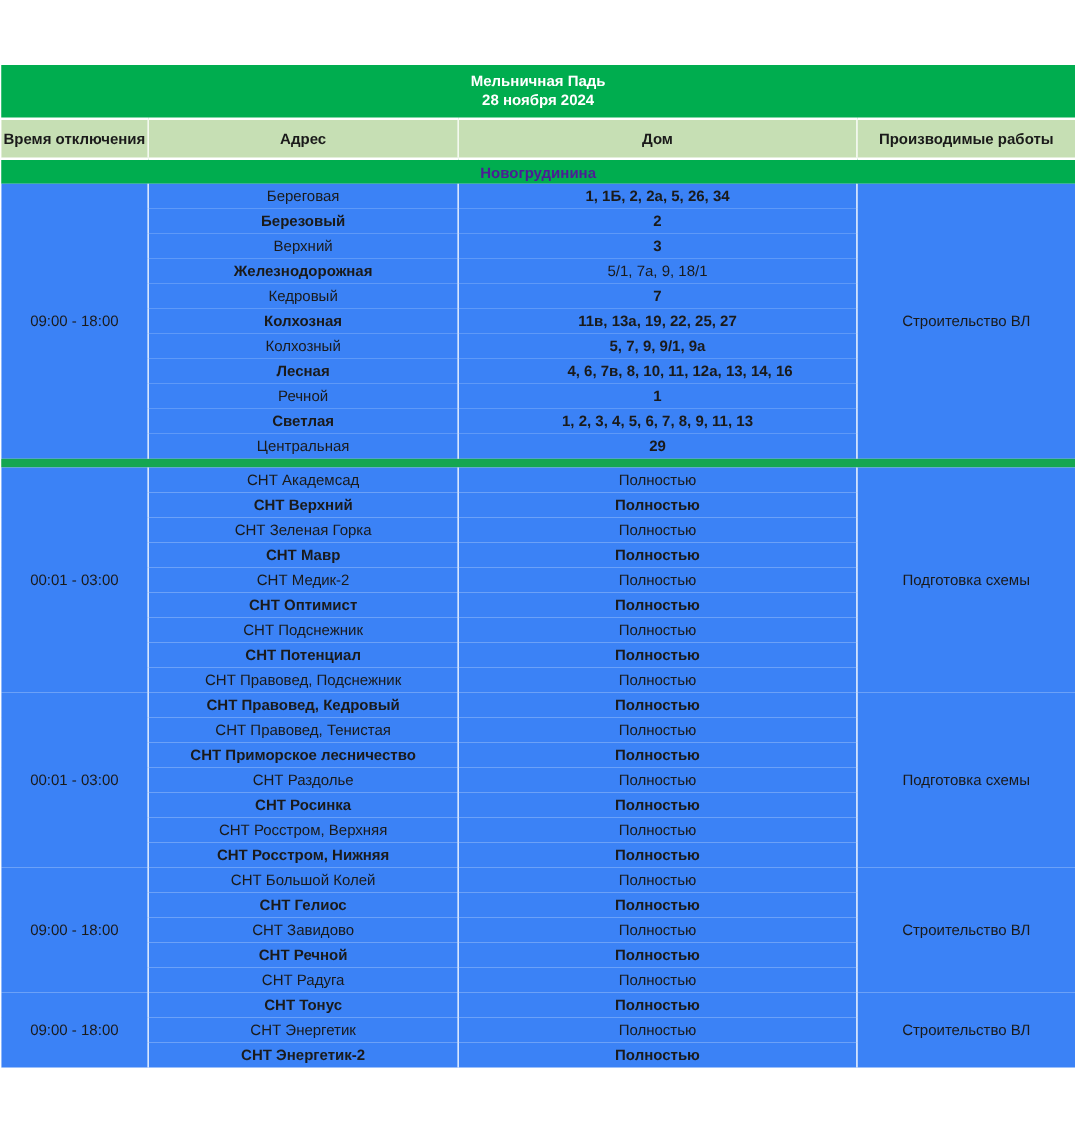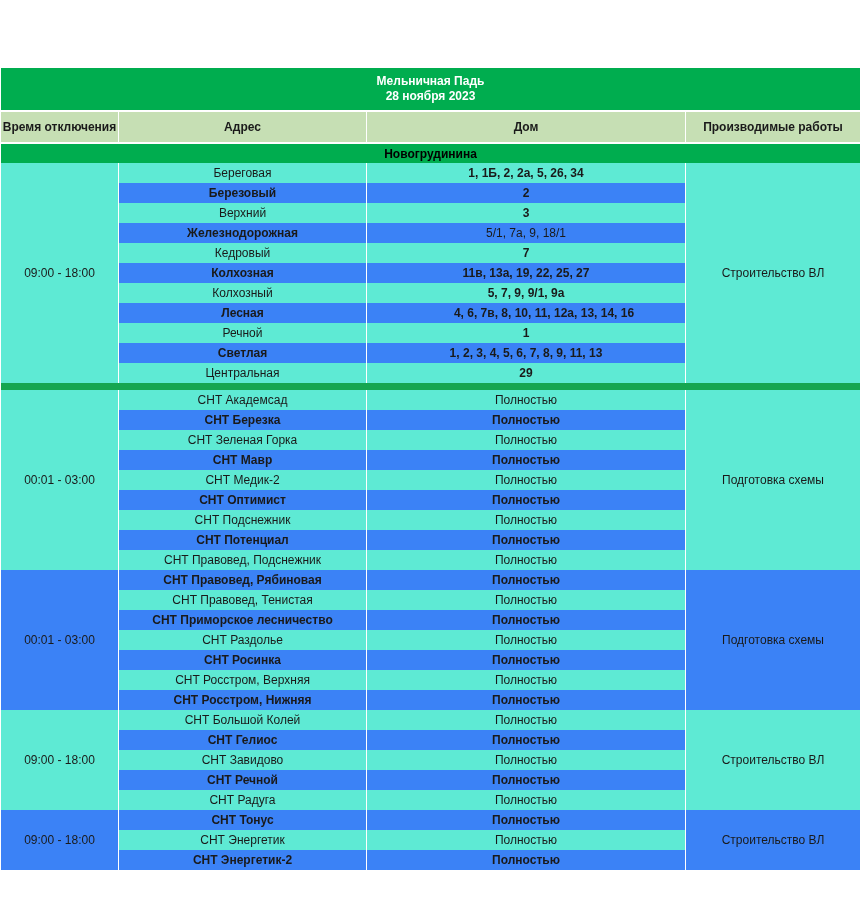--- a/index.html
+++ b/index.html
@@ -1,48 +1,48 @@
 <!DOCTYPE html>
 <html><head>
 <meta charset="utf-8">
 <style>
   html, body { margin: 0; padding: 0; background: #ffffff; }
   body { width: 860px; height: 912px; position: relative; overflow: hidden;
          font-family: "Liberation Sans", sans-serif; font-size: 12px; color: #1a1a1a; }
-  table.sched { position: absolute; left: 0; top: 68px; width: 860px;
+  table.sched { position: absolute; left: 0; top: 52px; width: 860px;
                 border-collapse: collapse; table-layout: fixed; }
   table.sched td, table.sched th { padding: 0; text-align: center; vertical-align: middle;
                 border-left: 1px solid #ffffff; border-right: 1px solid #ffffff; }
   col.c1 { width: 118px; } col.c2 { width: 248px; } col.c3 { width: 319px; } col.c4 { width: 175px; }
   tr.title td { background: #00ad4f; color: #ffffff; font-weight: bold; height: 42px;
                 line-height: 15px; font-size: 12px; border: none; }
   tr.head th { background: #c6dfb4; height: 30px; font-weight: bold; color: #1a1a1a;
                border-top: 2px solid #ffffff; border-bottom: 2px solid #ffffff; }
-  tr.section td { background: #00ad4f; color: #000000; font-weight: bold; height: 19px; border: none; }
+  tr.section td { background: #00ad4f; color: #4c1d95; font-weight: bold; height: 19px; border: none; }
   tr.sep td { background: #15a650; height: 7px; border: none; }
   tr.r td { height: 20px; }
-  td.light { background: #5eead4; }
+  td.light { background: #3b82f6; }
   td.green { background: #3b82f6; font-weight: bold; }
   td.time { font-weight: normal; }
 </style>
 </head>
 <body>
 
 <table class="sched">
   <colgroup>
       <col class="c1">
       <col class="c2">
       <col class="c3">
       <col class="c4">
     </colgroup>
   <tbody id="tbody">
     <tr class="title">
       <td colspan="4">
         <div>Мельничная Падь</div>
-        <div>28 ноября 2023</div>
+        <div>28 ноября 2024</div>
       </td>
     </tr>
     <tr class="head">
       <th>Время отключения</th>
       <th>Адрес</th>
       <th>Дом</th>
       <th>Производимые работы</th>
     </tr>
     <tr class="section">
       <td colspan="4">Новогрудинина</td>
@@ -96,21 +96,21 @@
       <tr class="sep">
         <td colspan="4"></td>
       </tr>
       <tr class="r">
         <td rowspan="9" class="light time">00:01 - 03:00</td>
         <td class="light">СНТ Академсад</td>
         <td class="light">Полностью</td>
         <td rowspan="9" class="light" style="font-weight: normal;">Подготовка схемы</td>
       </tr>
       <tr class="r">
-        <td class="green">СНТ Березка</td>
+        <td class="green">СНТ Верхний</td>
         <td class="green">Полностью</td>
       </tr>
       <tr class="r">
         <td class="light">СНТ Зеленая Горка</td>
         <td class="light">Полностью</td>
       </tr>
       <tr class="r">
         <td class="green">СНТ Мавр</td>
         <td class="green">Полностью</td>
       </tr>
@@ -129,21 +129,21 @@
       <tr class="r">
         <td class="green">СНТ Потенциал</td>
         <td class="green">Полностью</td>
       </tr>
       <tr class="r">
         <td class="light">СНТ Правовед, Подснежник</td>
         <td class="light">Полностью</td>
       </tr>
       <tr class="r">
         <td rowspan="7" class="green time">00:01 - 03:00</td>
-        <td class="green">СНТ Правовед, Рябиновая</td>
+        <td class="green">СНТ Правовед, Кедровый</td>
         <td class="green">Полностью</td>
         <td rowspan="7" class="green" style="font-weight: normal;">Подготовка схемы</td>
       </tr>
       <tr class="r">
         <td class="light">СНТ Правовед, Тенистая</td>
         <td class="light">Полностью</td>
       </tr>
       <tr class="r">
         <td class="green">СНТ Приморское лесничество</td>
         <td class="green">Полностью</td>

